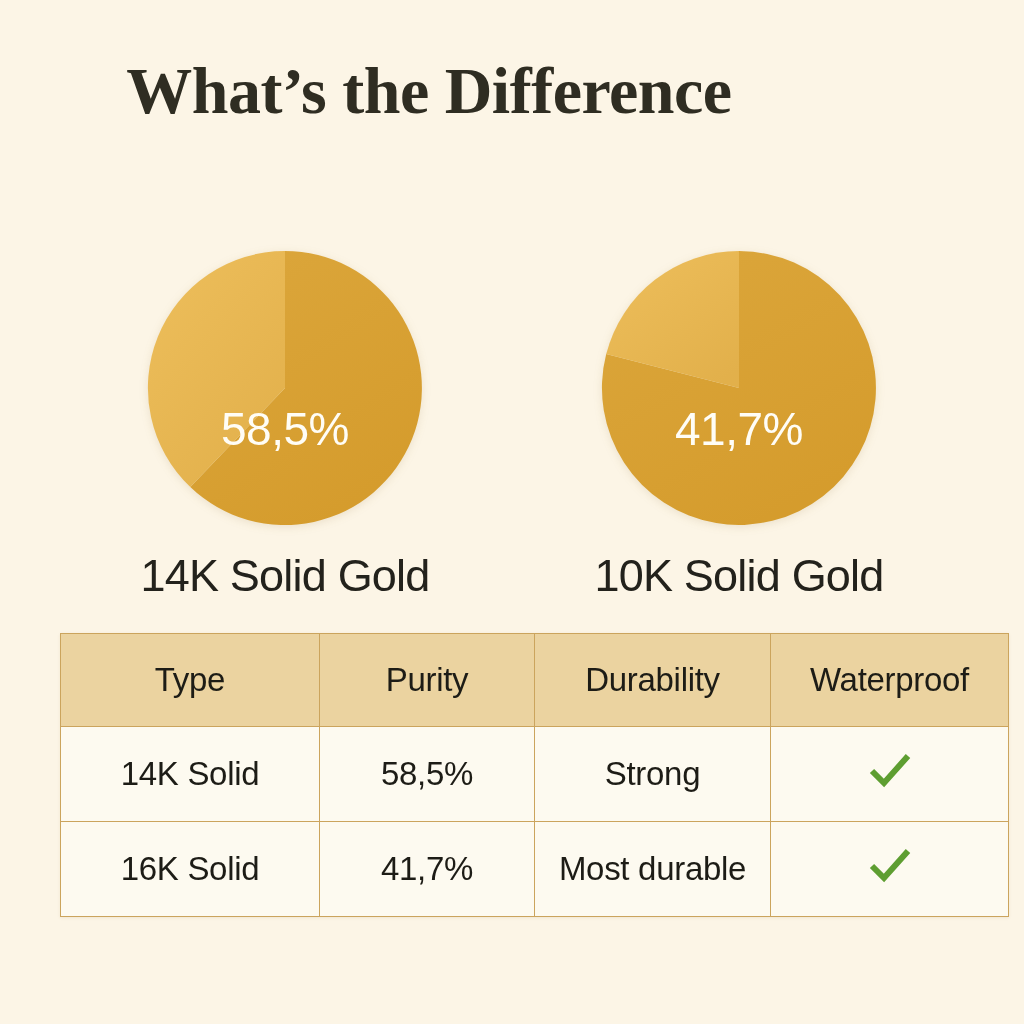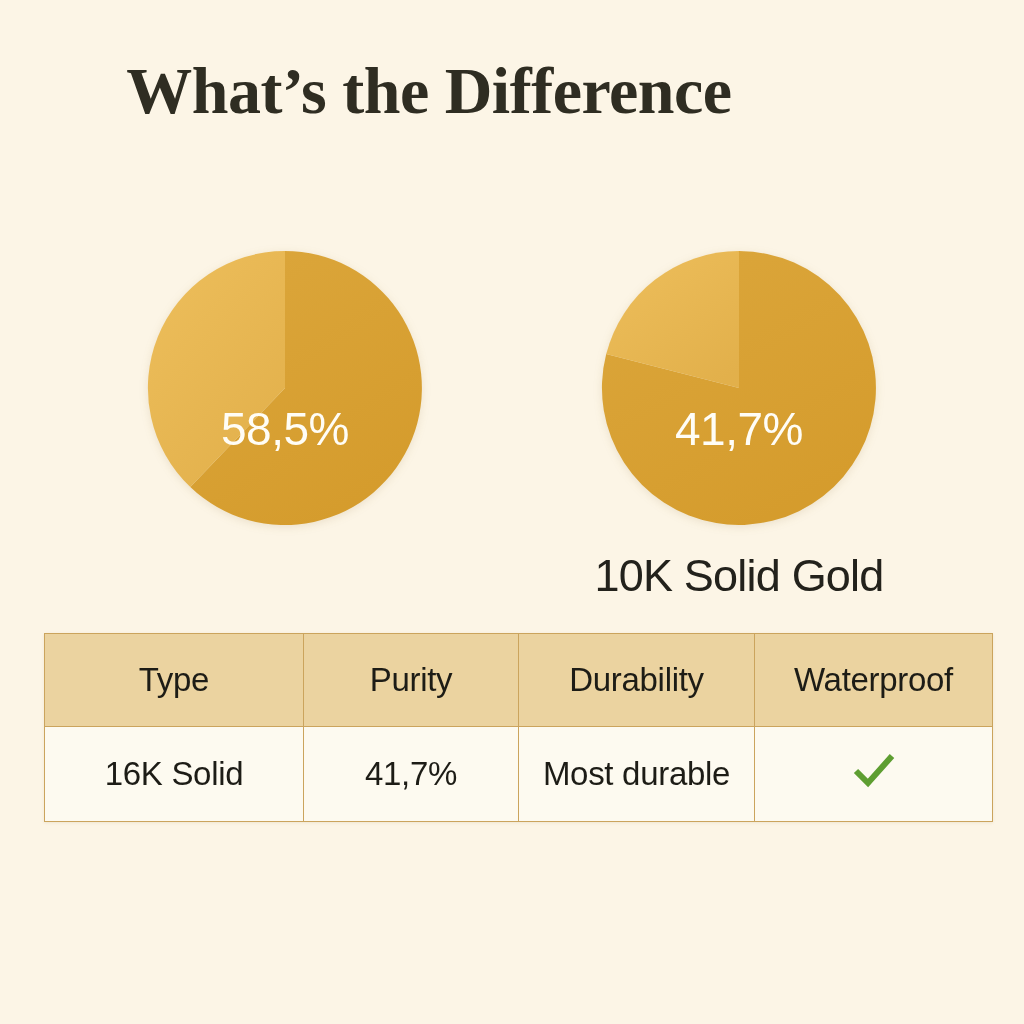--- a/index.html
+++ b/index.html
@@ -77,21 +77,21 @@
     font-size: 45px;
     color: #23221C;
     font-family: "Liberation Sans", sans-serif;
     letter-spacing: -0.8px;
     white-space: nowrap;
   }
 
   
   .comparison-table {
     position: absolute;
-    left: 44px;
+    left: 60px;
     top: 633px;
     width: 936px;
     border-collapse: collapse;
     table-layout: fixed;
     border: 1px solid #C9A157;
     box-shadow: 0 1px 3px rgba(140, 110, 40, 0.10);
   }
   .comparison-table th,
   .comparison-table td {
     border: 1px solid #CBA45D;
@@ -144,20 +144,21 @@
             <stop offset="100%" stop-color="#E2B04B"></stop>
           </linearGradient>
         </defs>
 
         <path d="M138 138 L138 1 A137 137 0 1 1 43.3 237.1 Z" fill="url(#gDark1)"></path>
 
         <path d="M138 138 L43.3 237.1 A137 137 0 0 1 138 1 Z" fill="url(#gLight1)"></path>
       </svg>
       <div class="pie-label">58,5%</div>
     </div>
+    <div class="pie-caption">14K Solid Gold</div>
   </div>
 
   <div class="chart-cell">
     <div class="pie-wrap">
       <svg class="pie-svg" viewBox="0 0 276 276">
         <defs>
           <linearGradient id="gDark2" x1="0" y1="0" x2="0.55" y2="1">
             <stop offset="0%" stop-color="#DCA73C"></stop>
             <stop offset="100%" stop-color="#D59C2D"></stop>
           </linearGradient>
@@ -181,20 +182,32 @@
 <table class="comparison-table">
   <thead>
     <tr>
       <th class="col-type">Type</th>
       <th class="col-purity">Purity</th>
       <th class="col-dur">Durability</th>
       <th class="col-water">Waterproof</th>
     </tr>
   </thead>
   <tbody>
+    <tr>
+      <td>14K Solid</td>
+      <td>58,5%</td>
+      <td>Strong</td>
+      <td>
+        <span class="check-icon">
+          <svg width="46" height="40" viewBox="0 0 46 40">
+            <path d="M5 21 L17 33 L41 6" fill="none" stroke="#5E9E31" stroke-width="6" stroke-linecap="butt" stroke-linejoin="miter"></path>
+          </svg>
+        </span>
+      </td>
+    </tr>
     <tr>
       <td>16K Solid</td>
       <td>41,7%</td>
       <td>Most durable</td>
       <td>
         <span class="check-icon">
           <svg width="46" height="40" viewBox="0 0 46 40">
             <path d="M5 21 L17 33 L41 6" fill="none" stroke="#5E9E31" stroke-width="6" stroke-linecap="butt" stroke-linejoin="miter"></path>
           </svg>
         </span>

